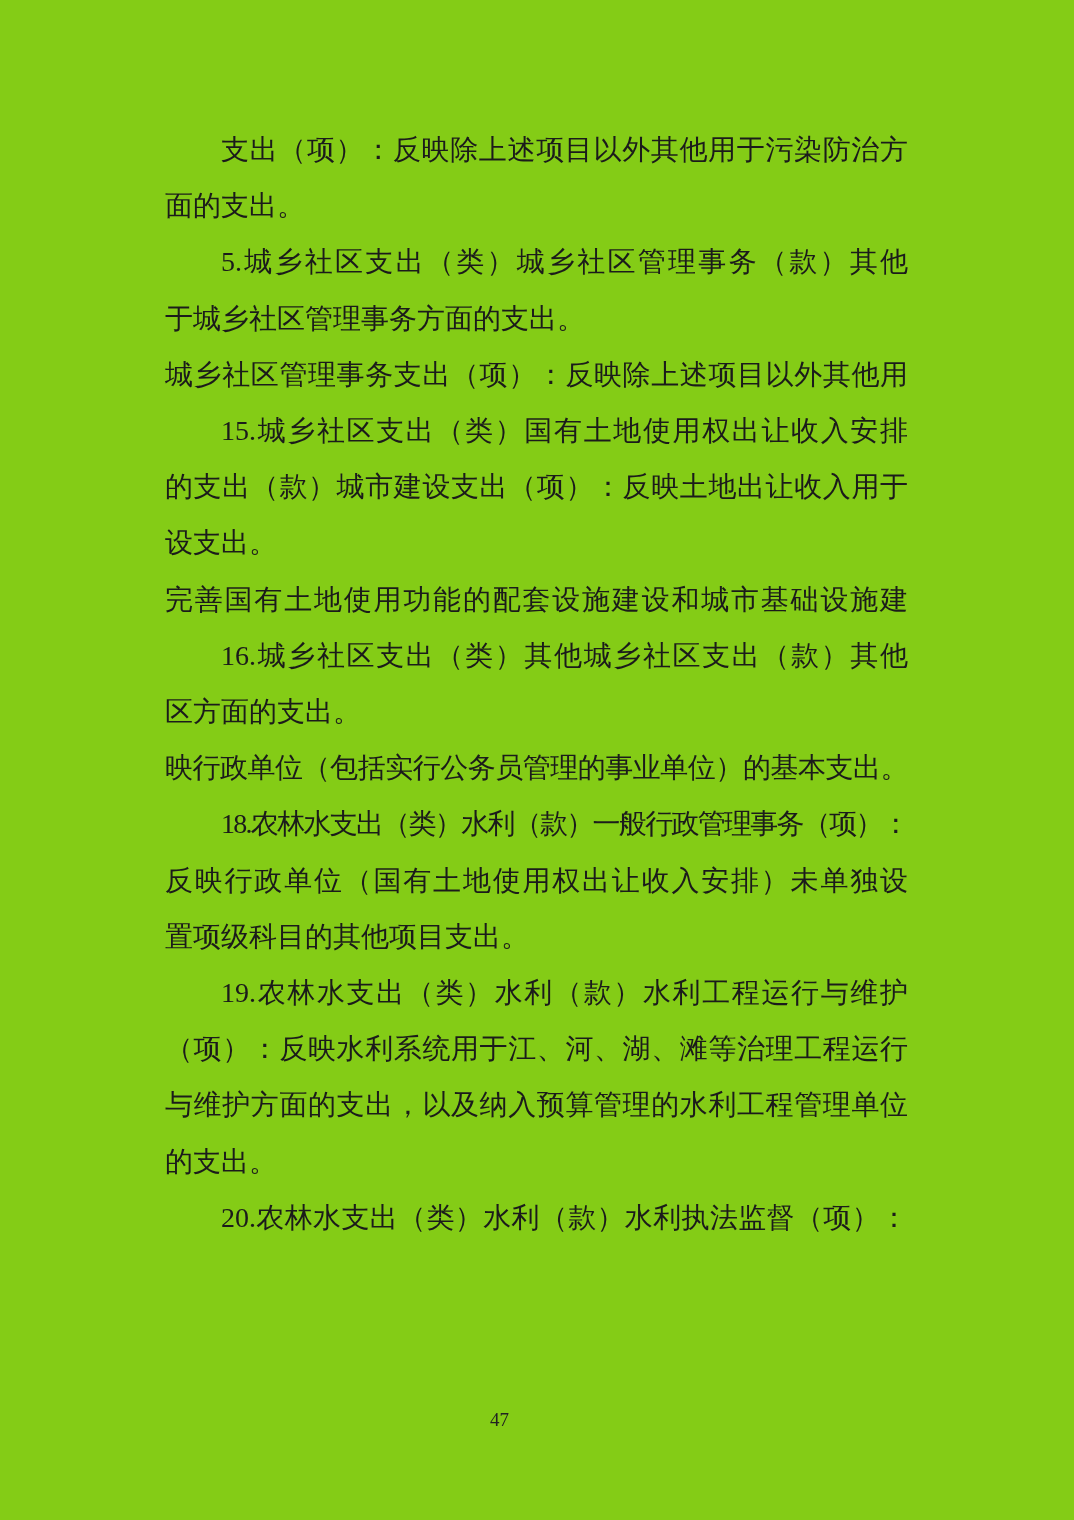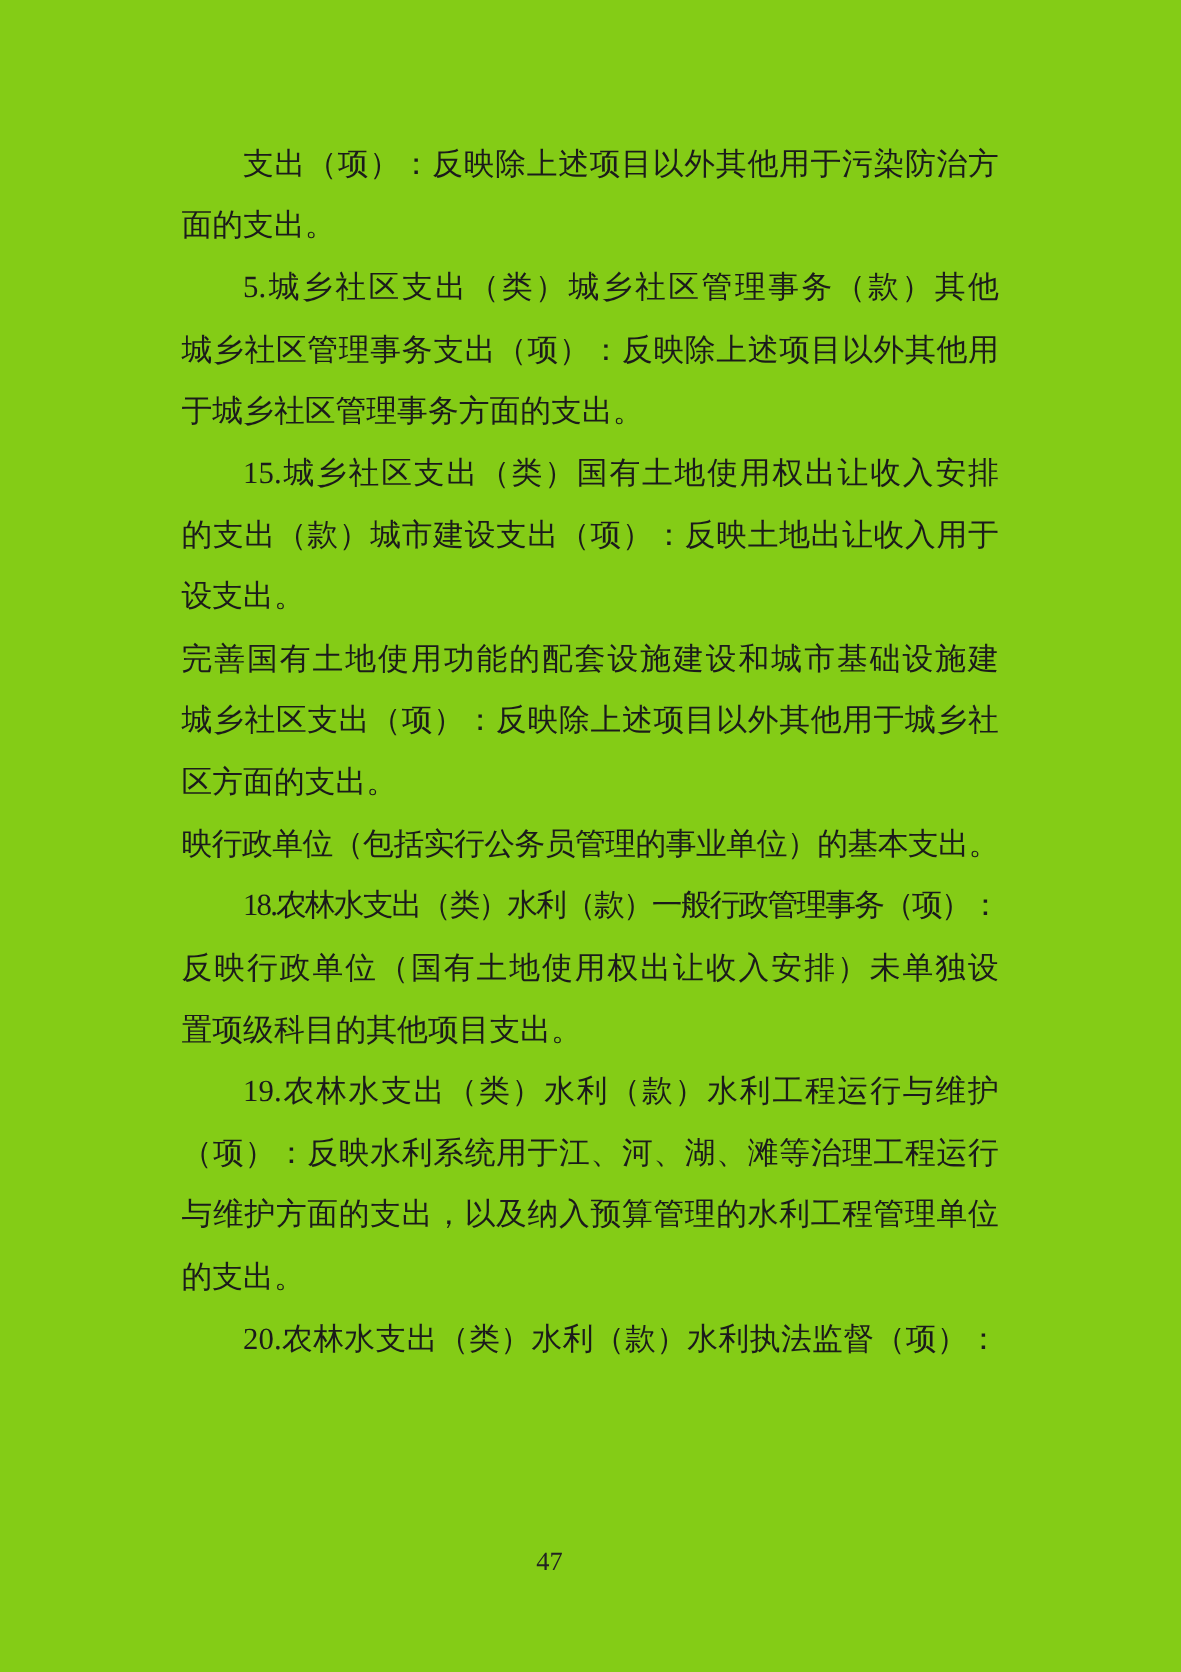--- a/index.html
+++ b/index.html
@@ -45,47 +45,47 @@
   }
   .line.last {
     text-align-last: left;
   }
   .page-number {
     position: absolute;
     left: 0;
     top: 1408px;
     width: 999px;
     text-align: center;
-    font-size: 24px;
+    font-size: 19px;
     color: #222222;
     line-height: 24px;
   }
 </style>
 </head>
 <body>
 
 <div class="page">
   <div class="text-block">
       <div class="para">
         <div class="line first" style="">支出（项）：反映除上述项目以外其他用于污染防治方</div>
         <div class="line last" style="">面的支出。</div>
       </div>
       <div class="para">
         <div class="line first" style="">5.城乡社区支出（类）城乡社区管理事务（款）其他</div>
+        <div class="line last" style="">于城乡社区管理事务方面的支出。</div>
         <div class="line" style="">城乡社区管理事务支出（项）：反映除上述项目以外其他用</div>
-        <div class="line last" style="">于城乡社区管理事务方面的支出。</div>
       </div>
       <div class="para">
         <div class="line first" style="">15.城乡社区支出（类）国有土地使用权出让收入安排</div>
         <div class="line" style="">的支出（款）城市建设支出（项）：反映土地出让收入用于</div>
         <div class="line last" style="">设支出。</div>
         <div class="line" style="">完善国有土地使用功能的配套设施建设和城市基础设施建</div>
       </div>
       <div class="para">
-        <div class="line" style="">城乡社区支出（项）：反映除上述项目以外其他用于城乡社</div>
+        <div class="line first" style="">16.城乡社区支出（类）其他城乡社区支出（款）其他</div>
         <div class="line last" style="">区方面的支出。</div>
       </div>
       <div class="para">
         <div class="line last" style="white-space: nowrap; letter-spacing: -0.481481px; font-family: Liberation Serif, serif;">映行政单位（包括实行公务员管理的事业单位）的基本支出。</div>
       </div>
       <div class="para">
         <div class="line first" style="white-space: nowrap; letter-spacing: -1.71429px;">18.农林水支出（类）水利（款）一般行政管理事务（项）：</div>
         <div class="line" style="">反映行政单位（国有土地使用权出让收入安排）未单独设</div>
         <div class="line last" style="">置项级科目的其他项目支出。</div>
       </div>

